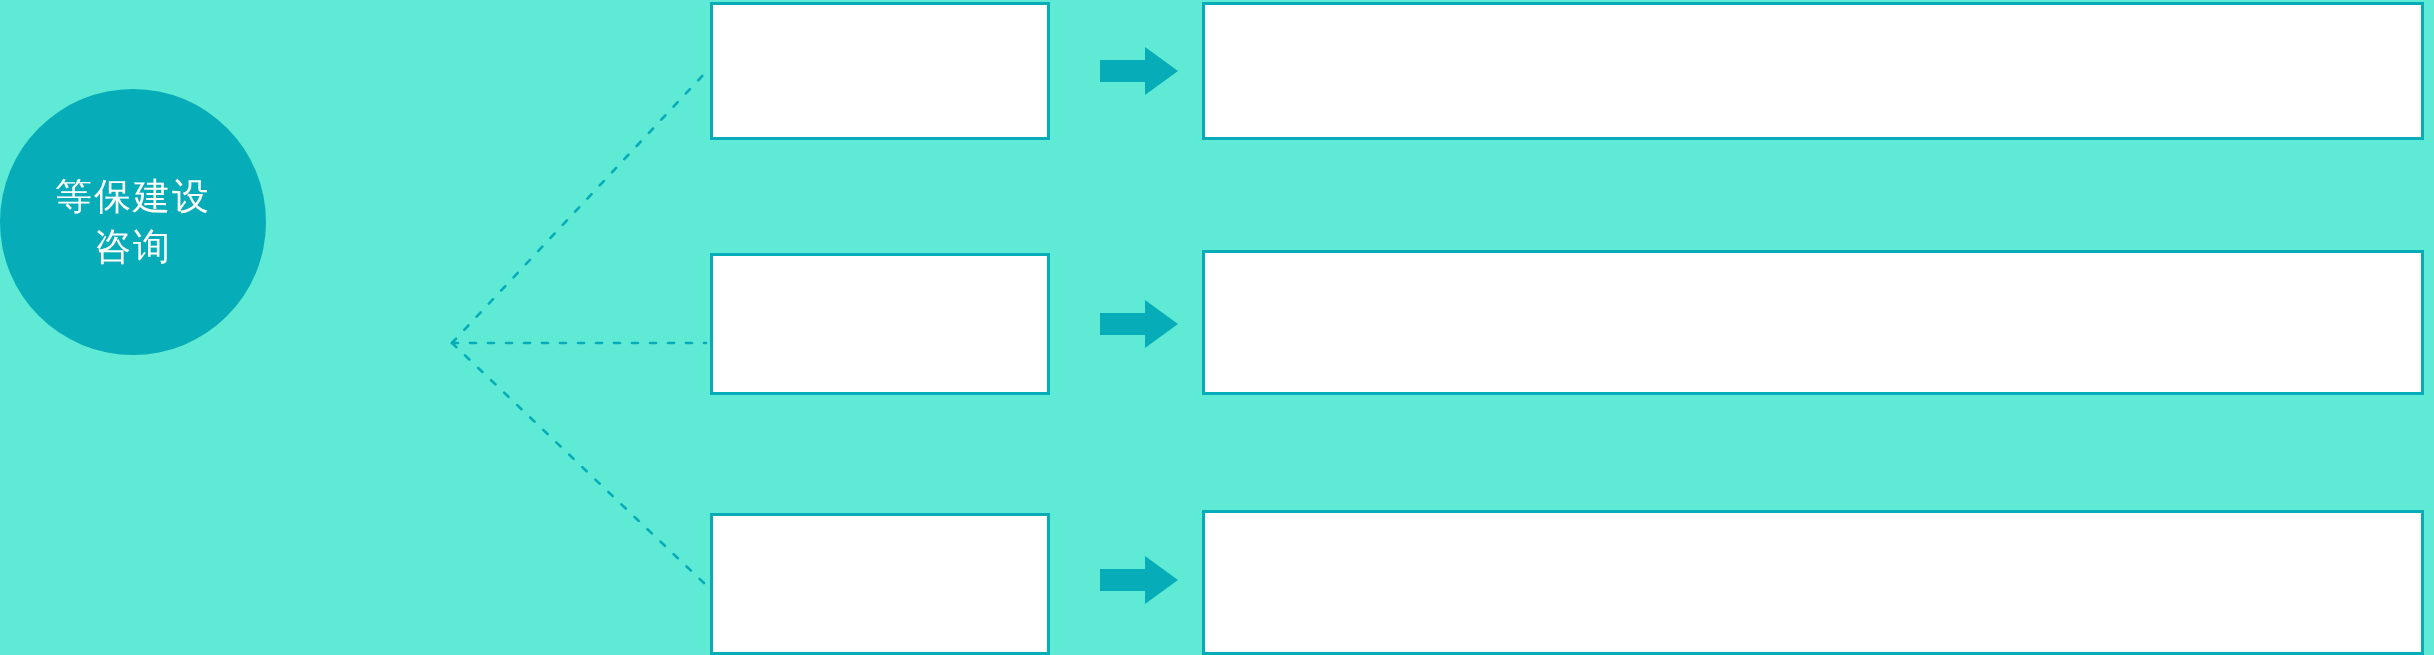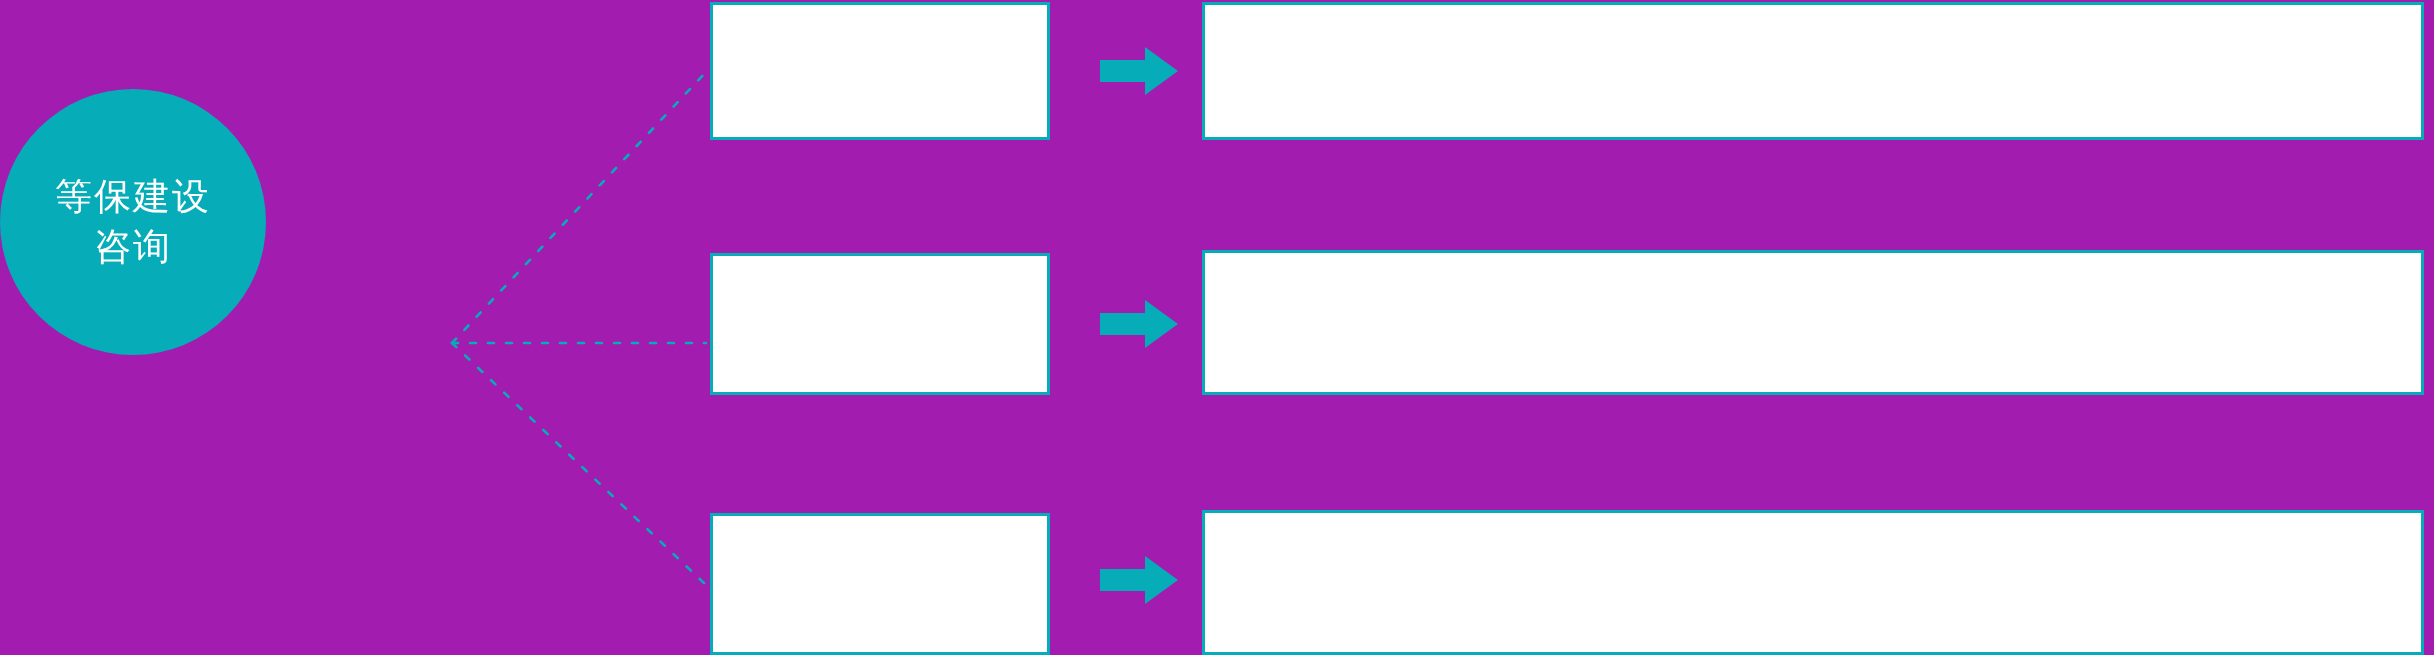--- a/index.html
+++ b/index.html
@@ -8,21 +8,21 @@
     padding: 0;
     background: #ffffff;
   }
   body {
     font-family: "Liberation Sans", sans-serif;
   }
   #canvas {
     position: relative;
     width: 2434px;
     height: 655px;
-    background: #a21caf;
+    background: #5eead4;
     overflow: hidden;
   }
 
   
   .hub-circle {
     position: absolute;
     left: 0px;
     top: 89px;
     width: 266px;
     height: 266px;

